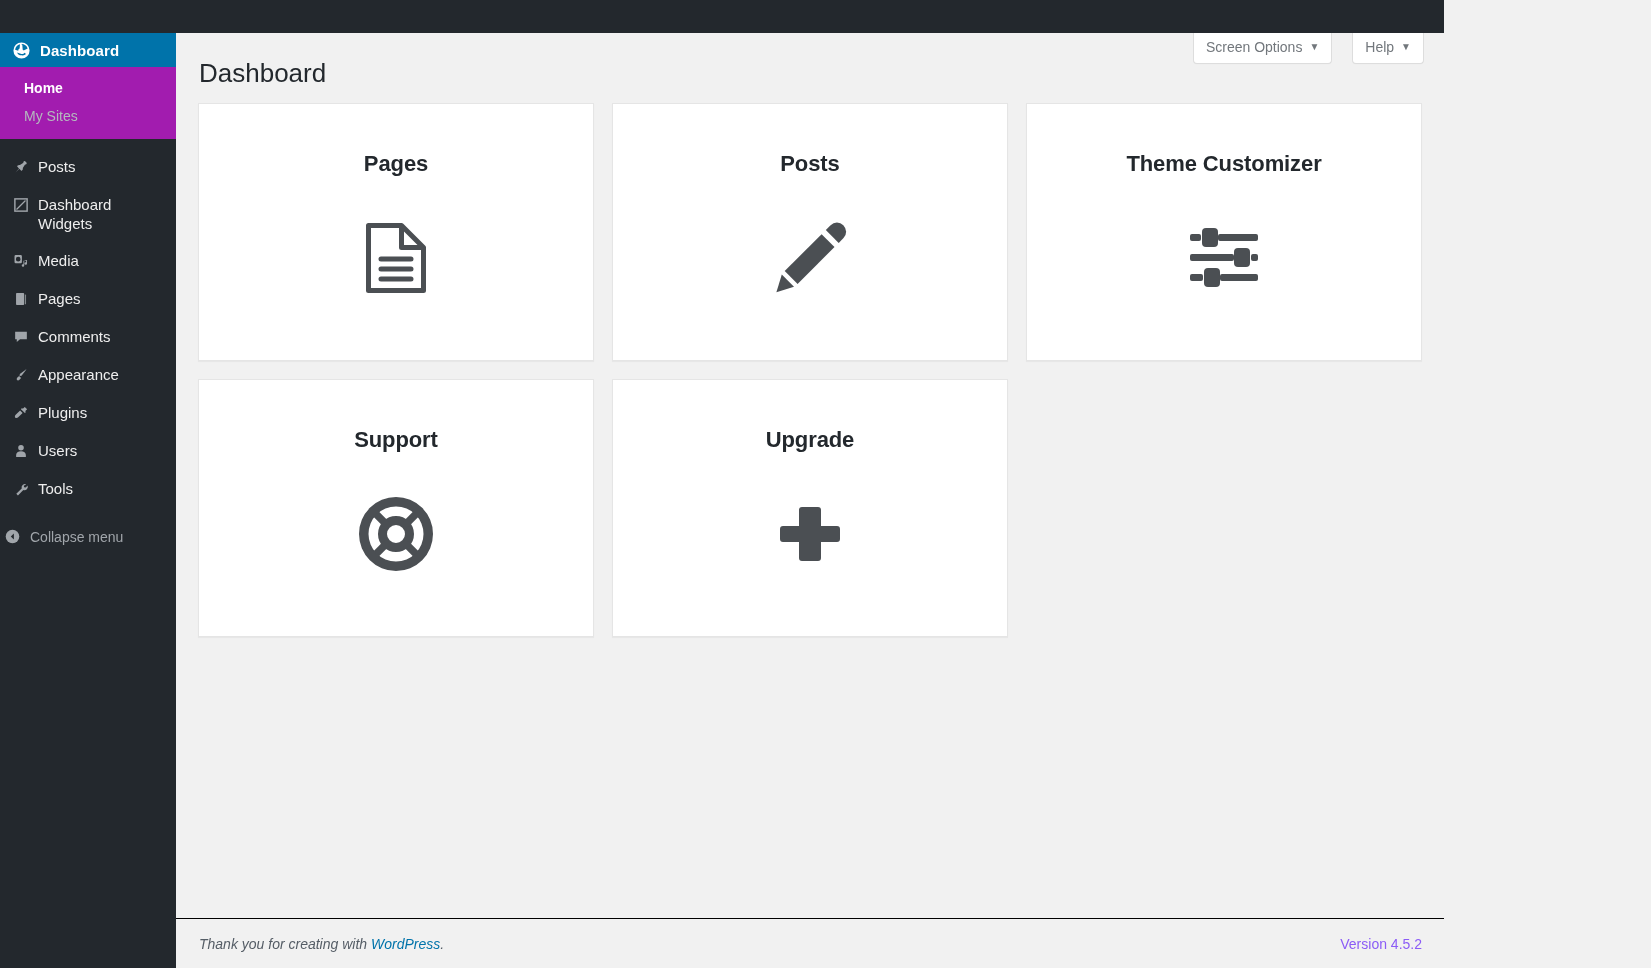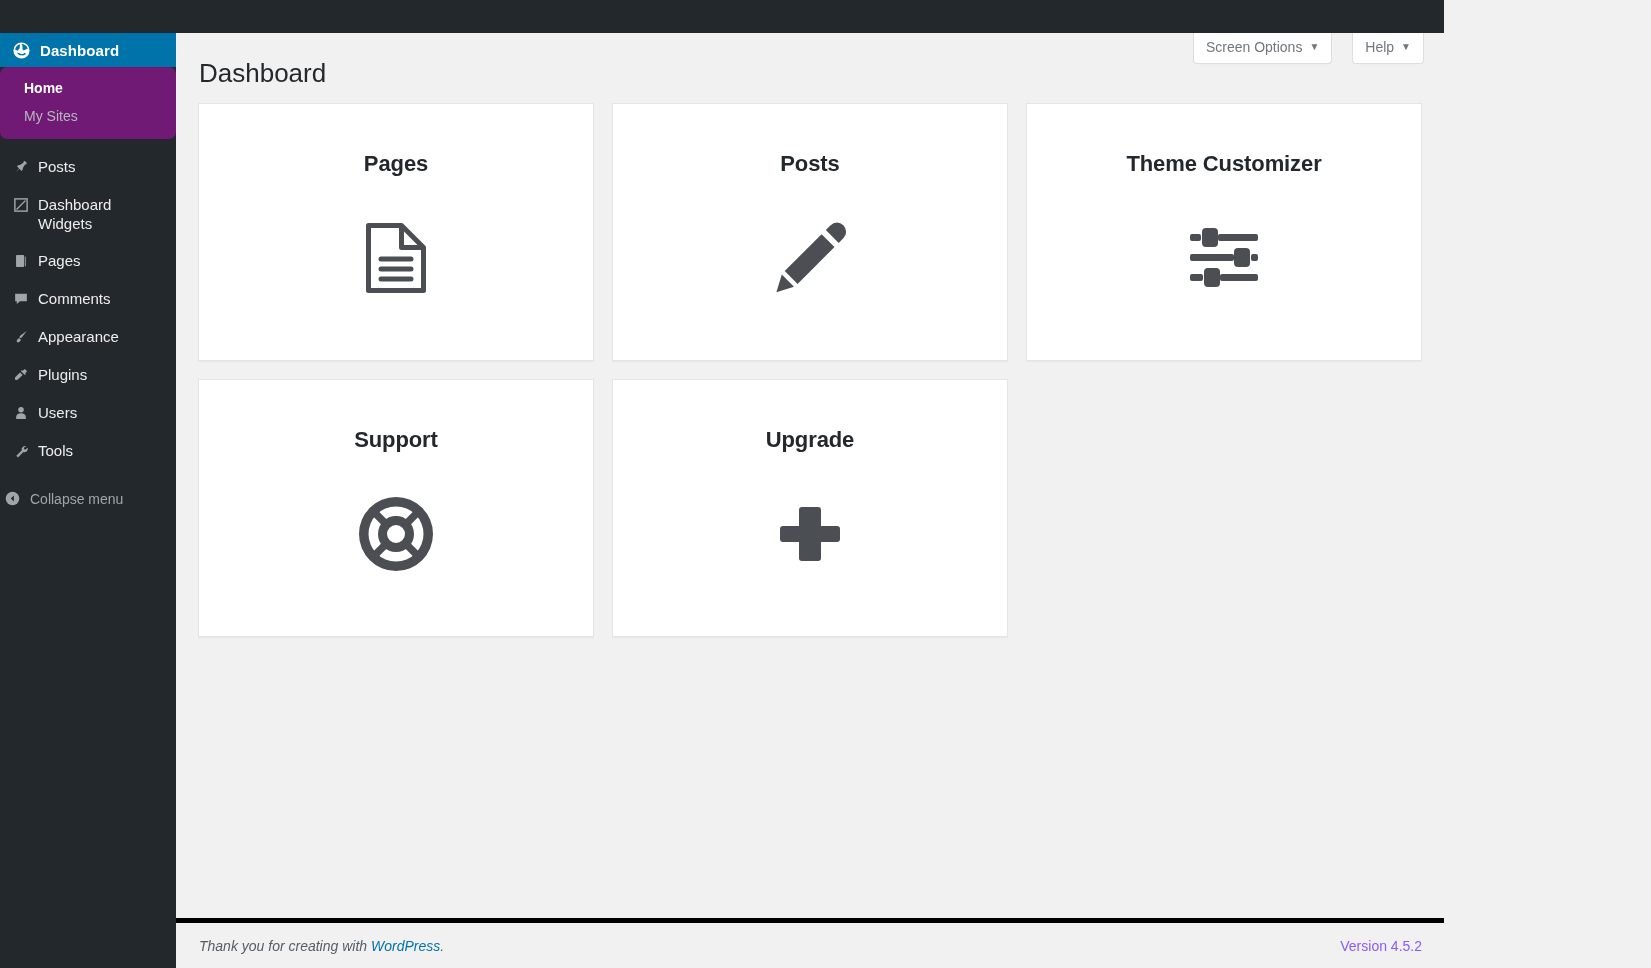--- a/index.html
+++ b/index.html
@@ -31,21 +31,21 @@
   }
   .menu-top .mico { width: 26px; display: flex; align-items: center; color: #fff; }
   .menu-top .mlabel { margin-left: 2px; letter-spacing: .1px; }
   .menu-top .arrow {
     position: absolute; right: -8px; top: 50%; margin-top: -8px;
     width: 0; height: 0;
     border-top: 8px solid transparent;
     border-bottom: 8px solid transparent;
     border-right: 8px solid #f1f1f1;
   }
-  .submenu { background: #701a75; padding: 7px 8px 9px 0; border-radius: 7px; }
+  .submenu { background: #a21caf; padding: 7px 8px 9px 0; }
   .submenu a {
     display: block; padding: 6px 0 6px 24px;
     font-size: 14px; color: #b4b9be; text-decoration: none; cursor: pointer;
   }
   .submenu a.current { color: #fff; font-weight: 700; }
 
   .sep { height: 9px; }
 
   .menu-item {
     display: flex; align-items: flex-start;
@@ -108,21 +108,21 @@
   }
   .card-icon {
     margin-top: 42px;
     display: flex; align-items: center; justify-content: center;
     width: 78px; height: 78px; color: #4b4f53;
   }
 
   
   .footer {
     position: absolute; left: 0; right: 0; bottom: 0; height: 50px;
-    border-top: 5px solid #000000;
+    border-top: 1px solid #000000;
     display: flex; align-items: center; justify-content: space-between;
     padding: 0 22px 0 23px;
     font-size: 14px; color: #555d66;
   }
   .footer-left { font-style: italic; }
   .footer-left a { color: #0073aa; text-decoration: none; cursor: pointer; }
   .footer-right { color: #8b5cf6; }
 </style>
 </head>
 <body>
@@ -162,20 +162,30 @@
     <div class="menu-item">
       <span class="mico">
         <svg width="18" height="18" viewBox="0 0 20 20" fill="none" stroke="currentColor" stroke-width="1.6">
             <rect x="3.2" y="3.2" width="13.6" height="13.6"></rect>
             <path d="M15 5 5 15" stroke-width="1.3"></path>
           </svg>
       </span>
       <span class="mlabel">Dashboard Widgets</span>
     </div>
 
+    <div class="menu-item">
+      <span class="mico">
+        <svg width="18" height="18" viewBox="0 0 20 20" fill="currentColor">
+            <path d="M9.6 3.2H4.2a1.4 1.4 0 0 0-1.4 1.4v6.6a1.4 1.4 0 0 0 1.4 1.4h5.4a1.4 1.4 0 0 0 1.4-1.4V4.6a1.4 1.4 0 0 0-1.4-1.4zM6.9 10.6a2.6 2.6 0 1 1 2.6-2.6 2.6 2.6 0 0 1-2.6 2.6z"></path>
+            <circle cx="6.9" cy="8" r="1.2" fill="#23282d"></circle>
+            <path d="M13.6 9.8v5.1a1.4 1.4 0 1 1-1.4-1.3h.5V9.8l4-1v3.9a1.4 1.4 0 1 1-1.4-1.3h.4V10z"></path>
+          </svg>
+      </span>
+      <span class="mlabel">Media</span>
+    </div>
 
     <div class="menu-item">
       <span class="mico">
         <svg width="18" height="18" viewBox="0 0 20 20" fill="currentColor">
             <path d="M5.4 3.4h7.2a.9.9 0 0 1 .9.9v11.4a.9.9 0 0 1-.9.9H5.4a.9.9 0 0 1-.9-.9V4.3a.9.9 0 0 1 .9-.9z"></path>
             <path d="M14.3 5.1h.7a.6.6 0 0 1 .6.6v9.6a.6.6 0 0 1-.6.6h-.7z" opacity=".75"></path>
           </svg>
       </span>
       <span class="mlabel">Pages</span>
     </div>

